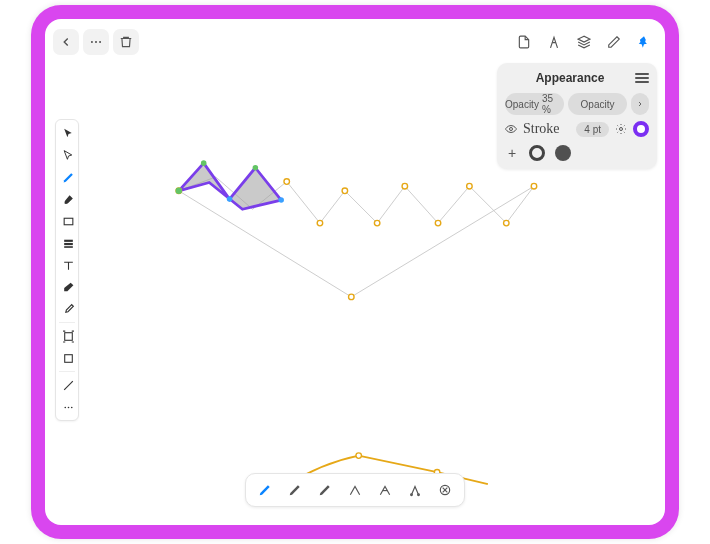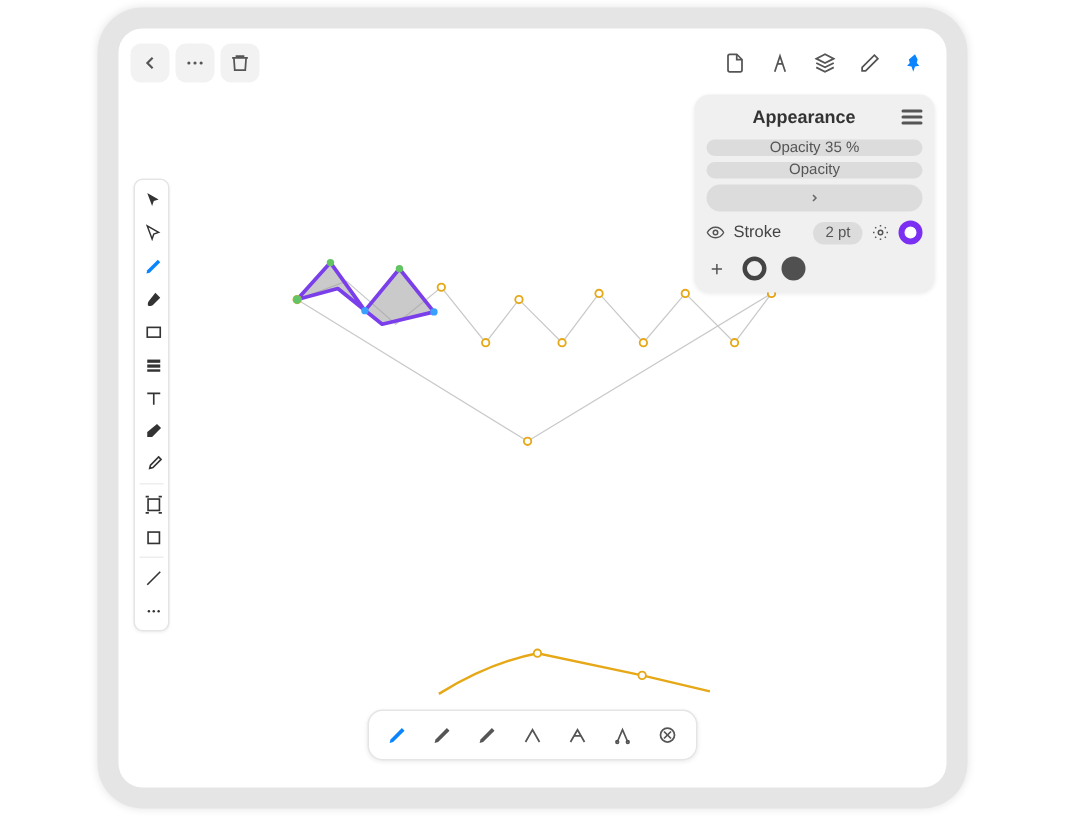--- a/index.html
+++ b/index.html
@@ -7,23 +7,23 @@
     font-family: -apple-system, BlinkMacSystemFont, "Segoe UI", Helvetica, Arial, sans-serif;
     background: #fff;
     display: flex;
     align-items: center;
     justify-content: center;
     height: 100vh;
   }
 
   
   .device-frame {
-    width: 580px;
+    width: 648px;
     height: 534px;
-    background: #e5e5e5;
+    background: #d946ef;
     border-radius: 30px;
     padding: 14px;
     position: relative;
     box-shadow: 0 0 6px rgba(0,0,0,0.1);
   }
   .screen {
     width: 100%;
     height: 100%;
     background: #ffffff;
     border-radius: 16px;
@@ -99,36 +99,36 @@
     flex-direction: column;
     gap: 6px;
     box-shadow: 0 1px 3px rgba(0,0,0,0.08);
     font-size: 11px;
     color: #333;
     z-index: 6;
   }
   .panel-header { display: flex; justify-content: space-between; align-items: center; padding-bottom: 2px; font-weight:600; font-size:12px; }
   .panel-header .menu-icon { width:14px; height:10px; display:flex; flex-direction:column; justify-content:space-between; }
   .panel-header .menu-icon span { display:block; height:2px; background:#555; border-radius:1px; }
-  .pill-row { display:flex; gap:4px;flex-direction:column; }
+  .pill-row { display:flex; gap:4px; }
   .pill {
     flex:1;
     background:#dcdcdc;
     border-radius: 12px;
     height: 22px;
     display:flex;
     align-items:center;
     justify-content:center;
     font-size:10px;
     color:#555;
     gap:3px;
   }
   .pill.chev { flex:0 0 18px; }
   .row { display:flex; align-items:center; gap:6px; }
-  .row .label { flex:1; font-size:11px; color:#444; }
+  .row .label { flex:1; font-size:14px; color:#444;font-family:Liberation Serif, serif; }
   .eye { width:12px; }
   .chip {
     background:#dcdcdc;
     border-radius: 10px;
     font-size:10px;
     padding: 2px 8px;
     color:#555;
   }
   .swatch { width:16px; height:16px; border-radius:50%; }
   .swatch.purple { background:#fff; border:4px solid #7b2ff2; }
@@ -358,21 +358,21 @@
               <polyline points="9 18 15 12 9 6"></polyline>
             </svg>
         </div>
       </div>
       <div class="row">
         <svg class="eye" viewBox="0 0 24 24" fill="none" stroke="#555" stroke-width="2">
             <path d="M1 12s4-7 11-7 11 7 11 7-4 7-11 7S1 12 1 12z"></path>
             <circle cx="12" cy="12" r="3"></circle>
           </svg>
         <span class="label">Stroke</span>
-        <span class="chip">2 pt</span>
+        <span class="chip">4 pt</span>
         <svg width="12" height="12" viewBox="0 0 24 24" fill="none" stroke="#555" stroke-width="2">
             <circle cx="12" cy="12" r="3"></circle>
             <path d="M12 2v2M12 20v2M4.9 4.9l1.4 1.4M17.7 17.7l1.4 1.4M2 12h2M20 12h2M4.9 19.1l1.4-1.4M17.7 6.3l1.4-1.4"></path>
           </svg>
         <div class="swatch purple"></div>
       </div>
       <div class="swatch-row">
         <span class="plus">+</span>
         <div class="ring"></div>
         <div class="dot-solid"></div>

